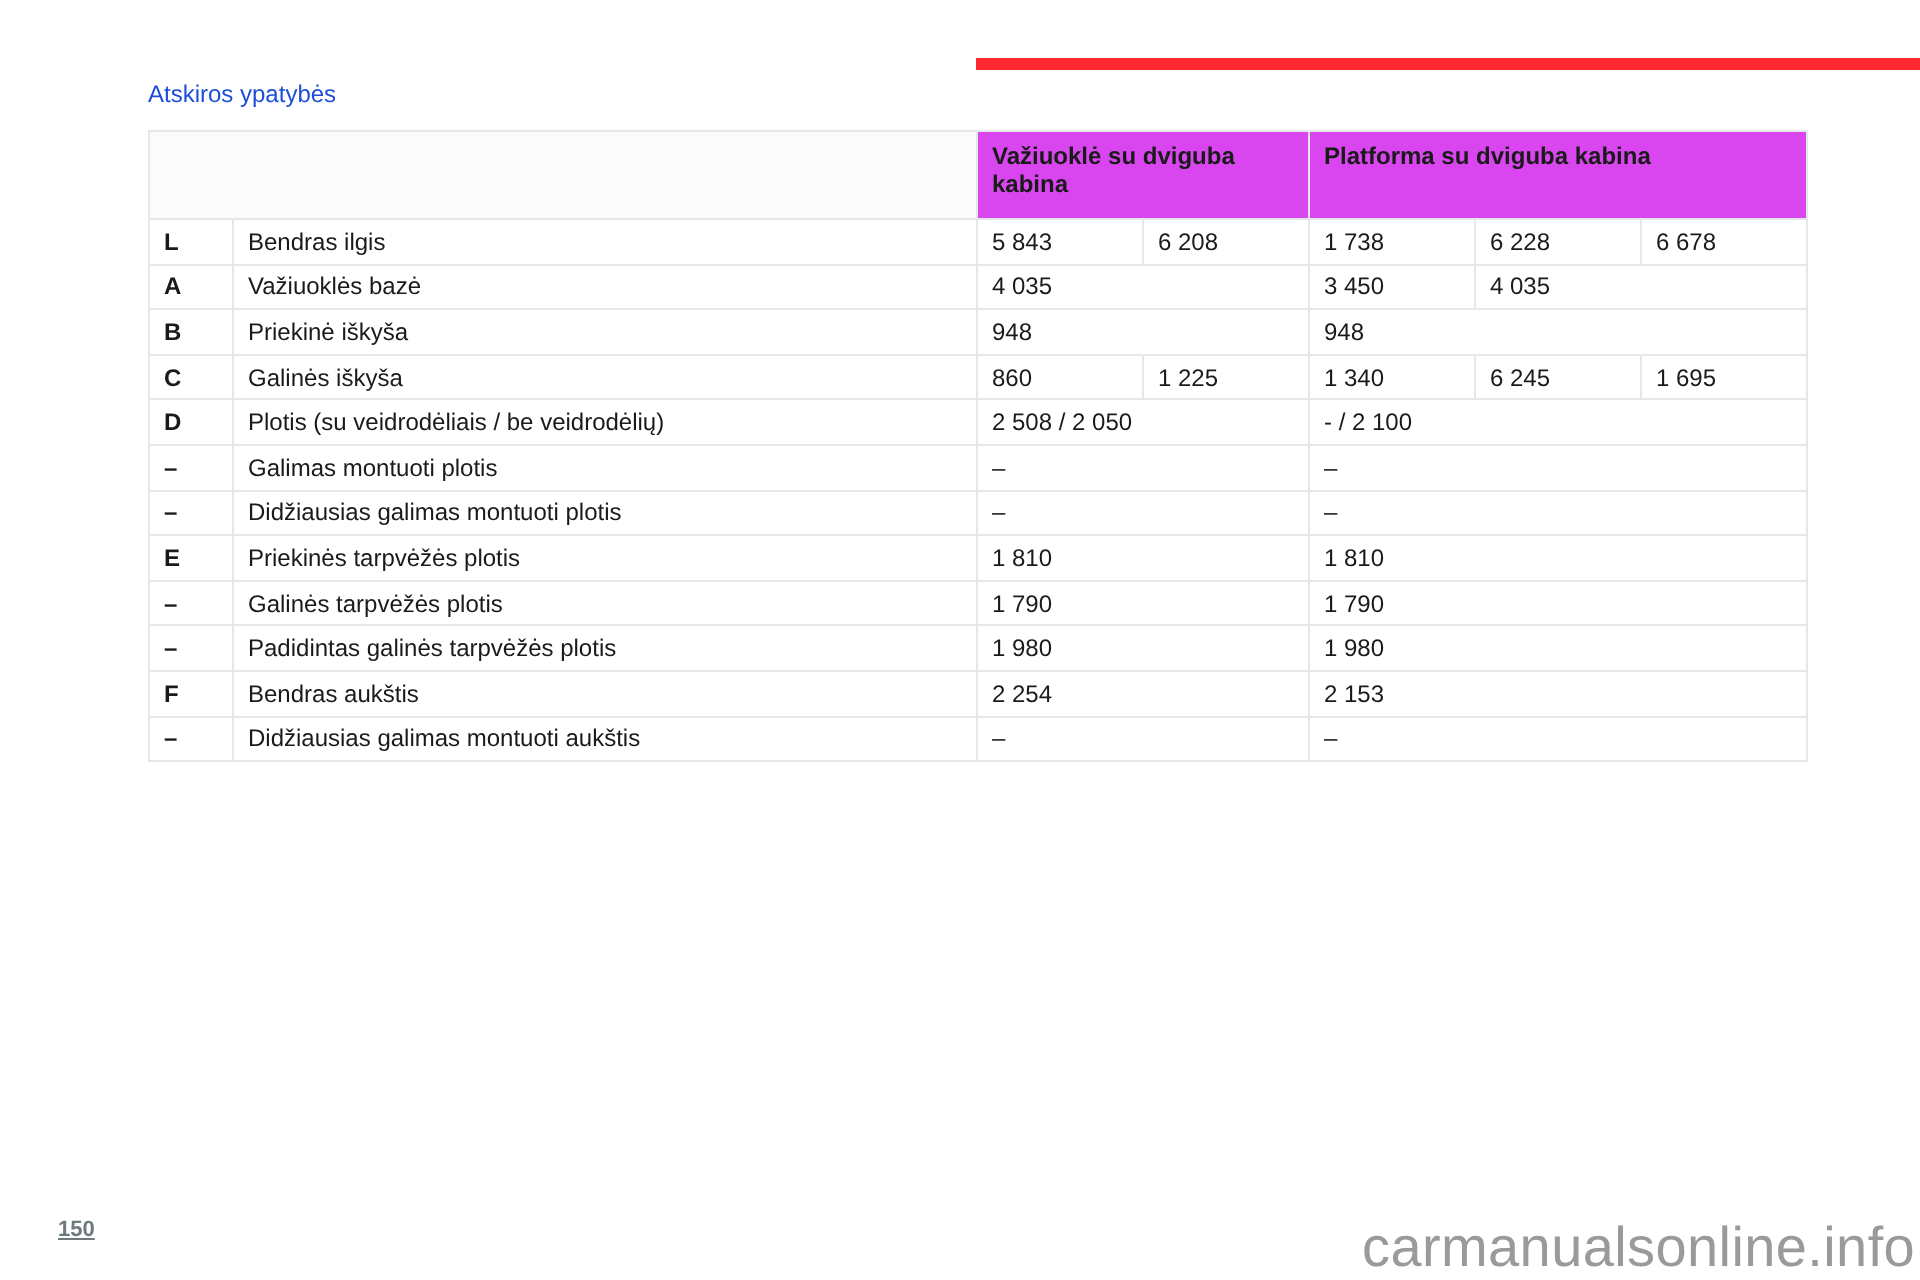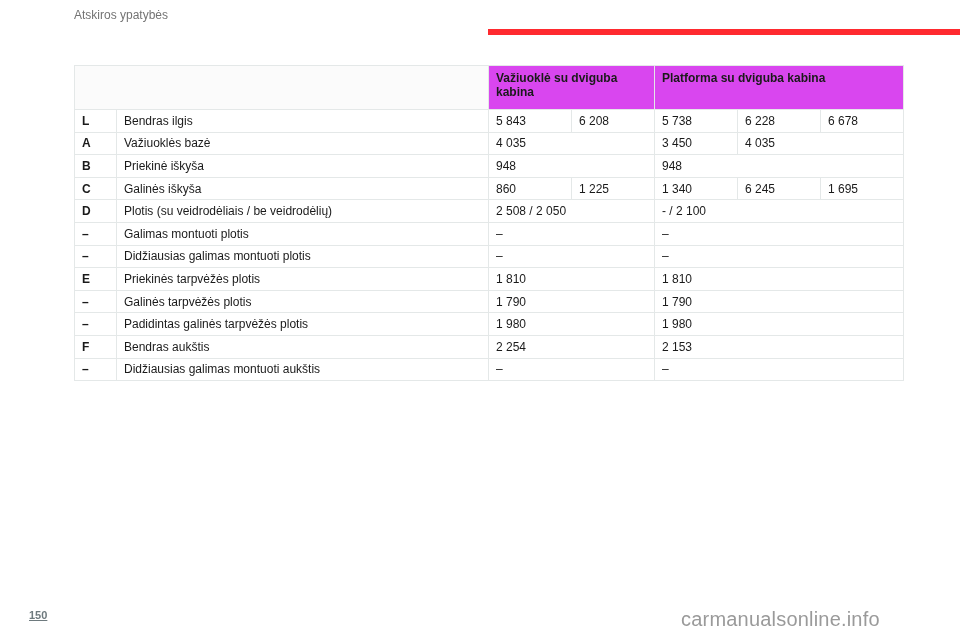--- a/index.html
+++ b/index.html
@@ -3,22 +3,22 @@
   <meta charset="utf-8">
   <style>
     html, body { margin: 0; padding: 0; }
     body {
       width: 960px; height: 640px; position: relative; overflow: hidden;
       background: #ffffff;
       font-family: "Liberation Sans", sans-serif;
       color: #1a1a1a;
     }
     .section-title {
-      position: absolute; left: 74px; top: 8px;
-      font-size: 12px; color: #737373;
+      position: absolute; left: 74px; top: 40px;
+      font-size: 12px; color: #1d4ed8;
     }
     .red-bar {
       position: absolute; left: 488px; top: 29px; width: 472px; height: 6px;
       background: #ff2a2f;
     }
     table.spec {
       position: absolute; left: 74px; top: 65px;
       width: 829px;
       border-collapse: collapse;
       table-layout: fixed;
@@ -36,21 +36,21 @@
     table.spec tr.head1 td.blank { background: #fbfbfb; }
     table.spec tr.head2 td { height: 22px; background: #fbfbfb; font-weight: bold; }
     table.spec tr.row td { height: 21.6px; }
     table.spec td.code { font-weight: bold; }
     .page-number {
       position: absolute; left: 29px; top: 609px;
       font-size: 11px; font-weight: bold; color: #6e7a7e; text-decoration: underline;
     }
     .watermark {
       position: absolute; left: 681px; top: 608px;
-      font-size: 20px; color: #9a9a9a; letter-spacing: 0.2px;
+      font-size: 28px; color: #9a9a9a; letter-spacing: 0.2px;
     }
   </style>
 </head>
 <body>
 
 <div class="section-title">Atskiros ypatybės</div>
 <div class="red-bar"></div>
 
 <table class="spec">
   <colgroup>
@@ -66,21 +66,21 @@
     <tr class="head1">
       <td class="blank" colspan="2"></td>
       <td colspan="2">Važiuoklė su dviguba kabina</td>
       <td colspan="3">Platforma su dviguba kabina</td>
     </tr>
   <tr class="row">
         <td class="code">L</td>
         <td>Bendras ilgis</td>
         <td>5 843</td>
         <td>6 208</td>
-        <td>5 738</td>
+        <td>1 738</td>
         <td>6 228</td>
         <td>6 678</td>
       </tr>
       <tr class="row">
         <td class="code">A</td>
         <td>Važiuoklės bazė</td>
         <td colspan="2">4 035</td>
         <td>3 450</td>
         <td colspan="2">4 035</td>
       </tr>

